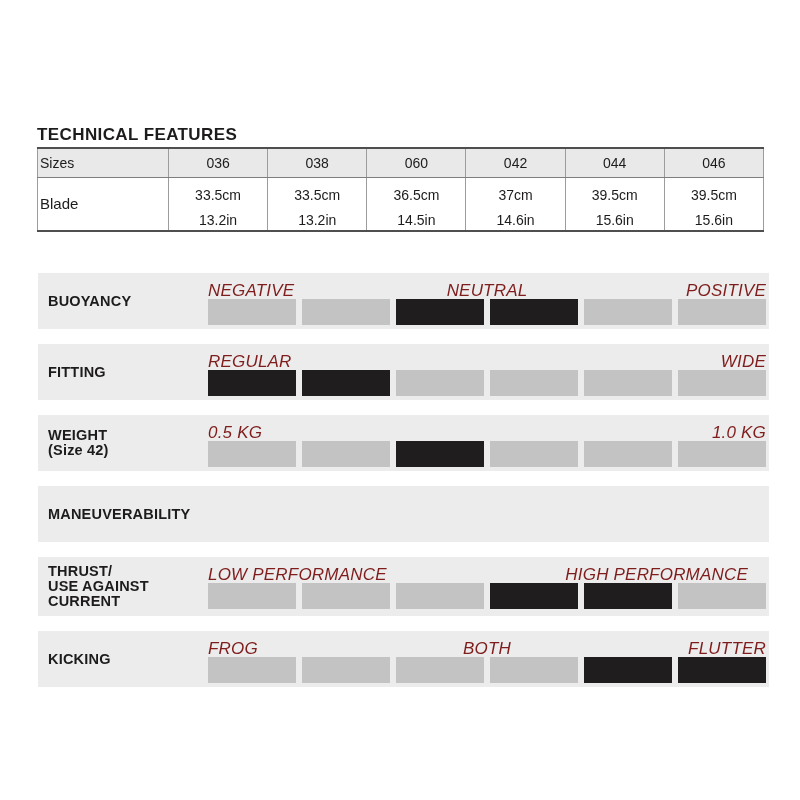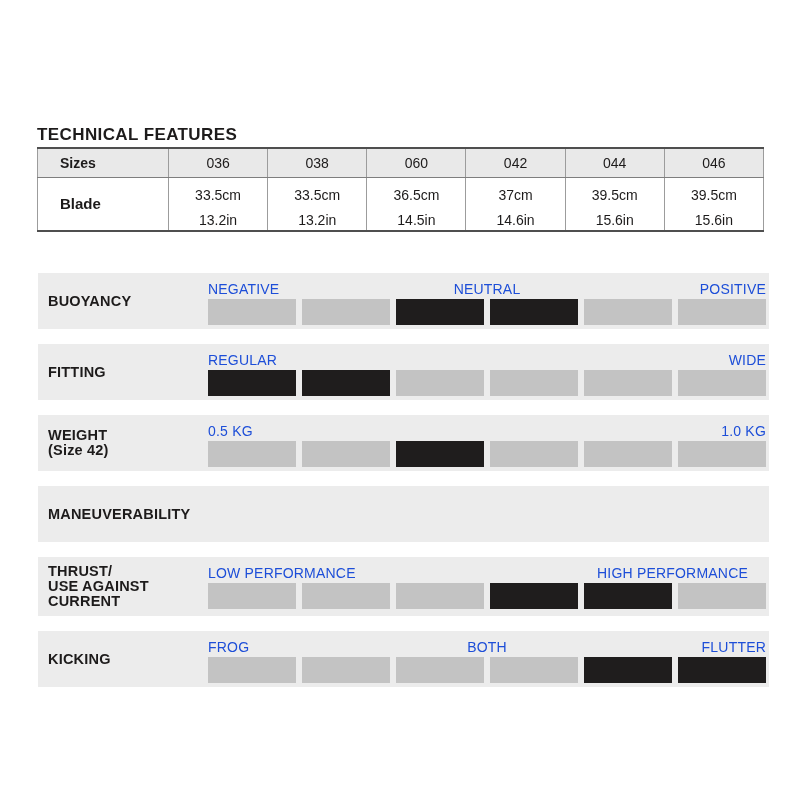--- a/index.html
+++ b/index.html
@@ -17,37 +17,37 @@
     position:absolute; left:37px; top:147px; width:727px;
     border-collapse:collapse; table-layout:fixed;
     border-top:2px solid #4f4f4f; border-bottom:2px solid #4f4f4f;
     font-size:14px;
   }
   .spec-table td { border:1px solid #9c9c9c; text-align:center; vertical-align:middle; }
   .spec-table tr.row-sizes { background:#e9e9e9; height:29px; }
   .spec-table tr.row-sizes td { border-bottom:1px solid #7e7e7e; font-size:14px; }
   .spec-table tr.row-blade { background:#ffffff; height:40px; }
   .spec-table td.row-label {
-    text-align:left; padding-left:22px; font-weight:bold; font-size:15px;
+    text-align:left; padding-left:2px; font-weight:normal; font-size:15px;
   }
   .blade-line { line-height:17px;margin-top:8px; }
   
   .features { position:absolute; left:38px; top:273px; width:731px; }
   .feature { background:#ececec; height:56px; margin-bottom:15px; display:flex; }
   .feature.tall { height:59px; }
   .feature-label {
     width:160px; padding-left:10px; flex:0 0 160px;
     display:flex; align-items:center;
     font-weight:bold; font-size:14.5px; line-height:15px;
     letter-spacing:0.2px; white-space:pre-line;
   }
   .bar-zone { flex:1; padding:7px 3px 0 0; position:relative; }
   .scale-row {
     position:relative; height:15px;
-    font-size:14px; color:#1d4ed8; letter-spacing:0.2px;
+    font-size:17px; color:#7f1d1d; letter-spacing:0.2px;font-style:italic;
   }
   .scale-left   { position:absolute; left:0;  top:1px; }
   .scale-center { position:absolute; left:0; right:0; top:1px; text-align:center; }
   .scale-right  { position:absolute; right:0; top:1px; }
   .scale-right.inset { right:18px; }
   .bars { display:flex; gap:6px; margin-top:4px; height:26px; }
   .seg { flex:1; }
   .seg.filled { background:#1f1d1d; }
   .seg.empty  { background:#c3c3c3; }
 </style>

